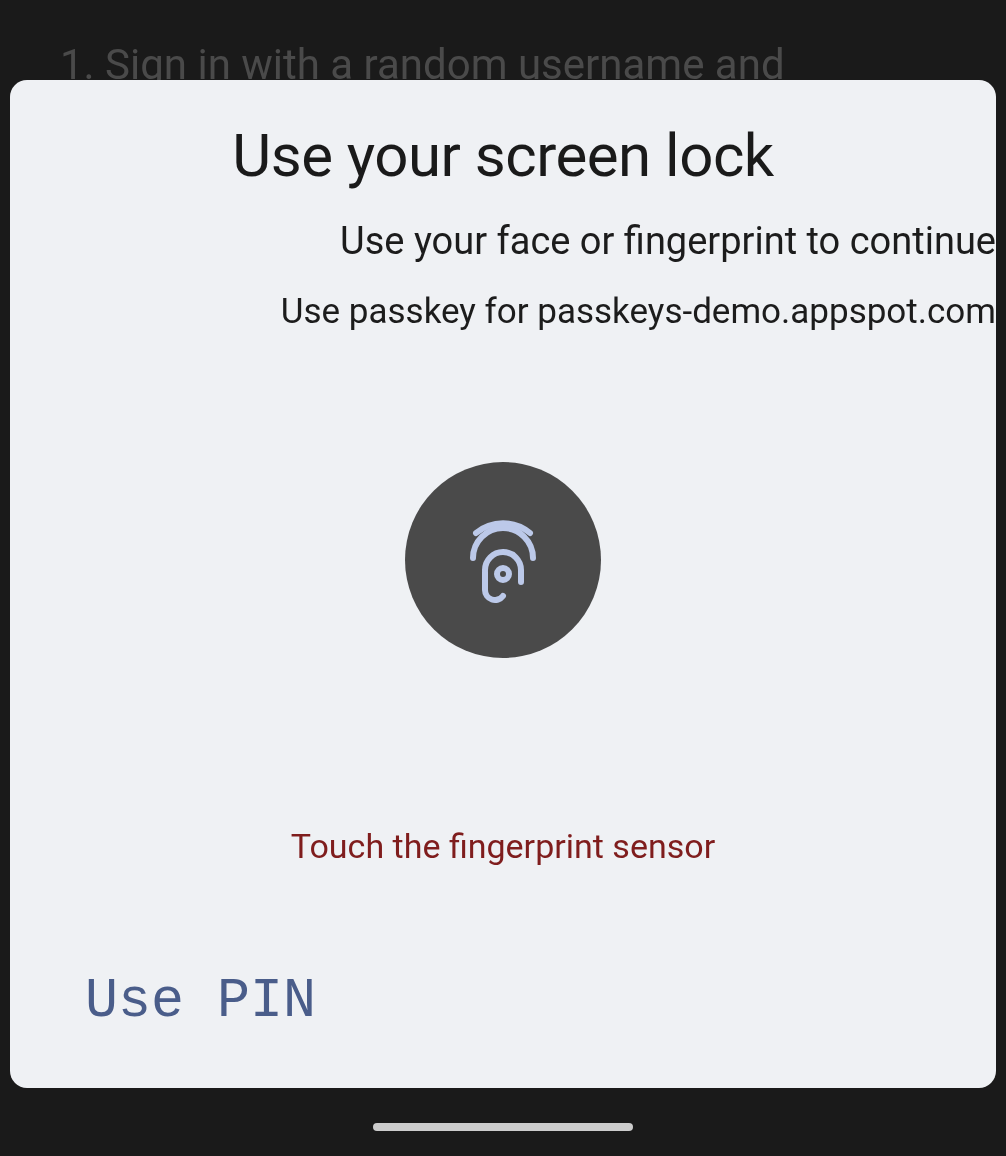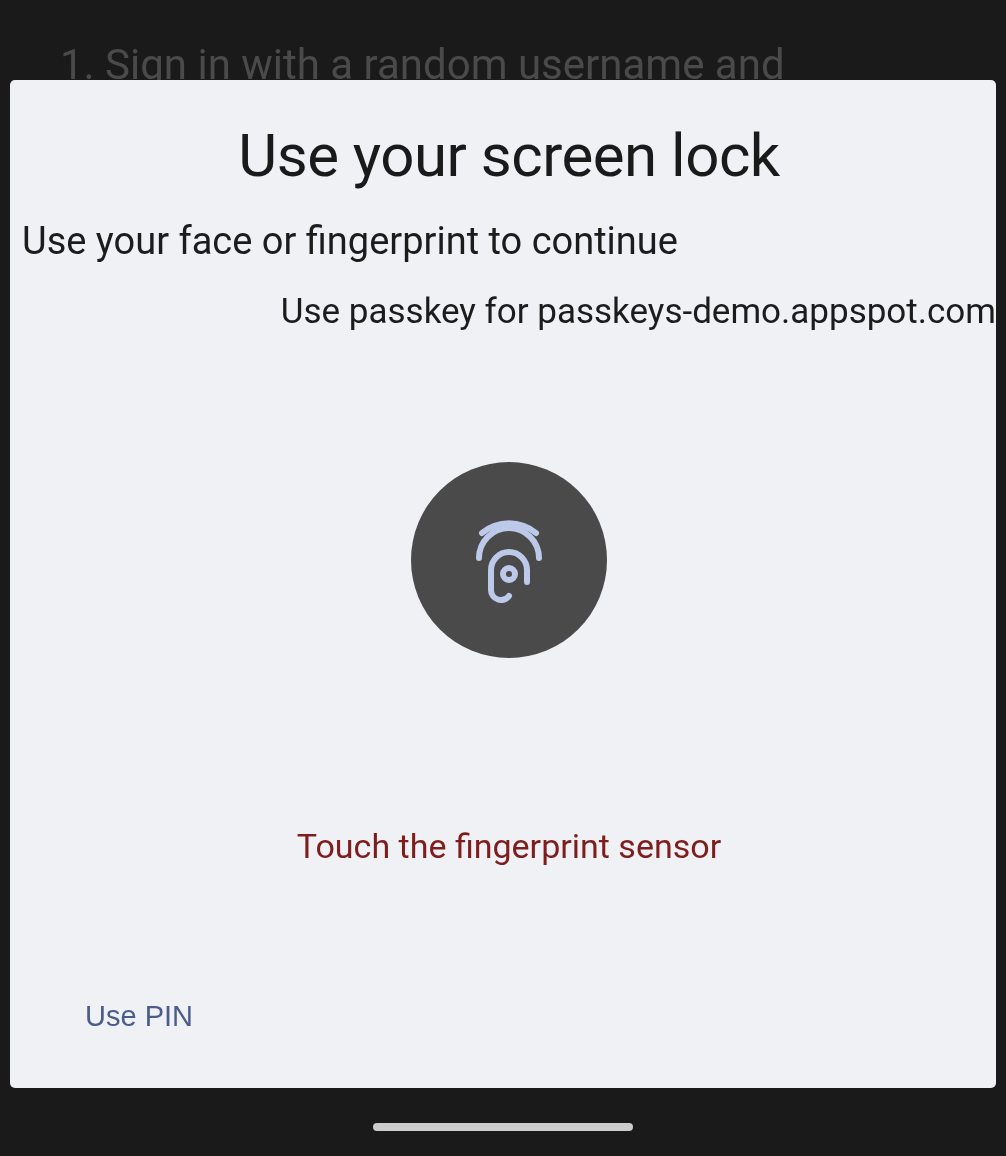--- a/index.html
+++ b/index.html
@@ -25,39 +25,38 @@
       padding: 0 60px;
       text-align: left;
     }
     .dialog {
       position: absolute;
       top: 80px;
       left: 10px;
       right: 10px;
       bottom: 68px;
       background: #eff1f4;
-      border-radius: 5px;
+      border-radius: 17px;
       display: flex;
       flex-direction: column;
       padding-top: 40px;
-      padding-left: 12px;
     }
     .dialog-title {
       font-size: 60px;
       font-weight: 400;
       color: #1a1a1a;
       text-align: center;
       margin-bottom: 28px;
       letter-spacing: -0.5px;
     }
     .dialog-subtitle {
       font-size: 38px;
       font-weight: 400;
       color: #1c1c1c;
-      text-align: left;
+      text-align: right;
       margin-bottom: 28px;
     }
     .dialog-context {
       font-size: 35px;
       font-weight: 400;
       color: #1c1c1c;
       text-align: right;
       margin-bottom: 130px;
     }
     .fingerprint-container {
@@ -81,27 +80,27 @@
     .hint-text {
       font-size: 34px;
       font-weight: 400;
       color: #7f1d1d;
       text-align: center;
     }
     .pin-button {
       position: absolute;
       bottom: 55px;
       left: 75px;
-      font-size: 29px;
+      font-size: 55px;
       font-weight: 500;
       color: #4a5d8a;
       background: none;
       border: none;
       cursor: pointer;
-      font-family: Liberation Sans, sans-serif;
+      font-family: Liberation Mono, monospace;
     }
     .nav-bar {
       position: absolute;
       bottom: 25px;
       left: 50%;
       transform: translateX(-50%);
       width: 260px;
       height: 8px;
       background: #cccccc;
       border-radius: 4px;

